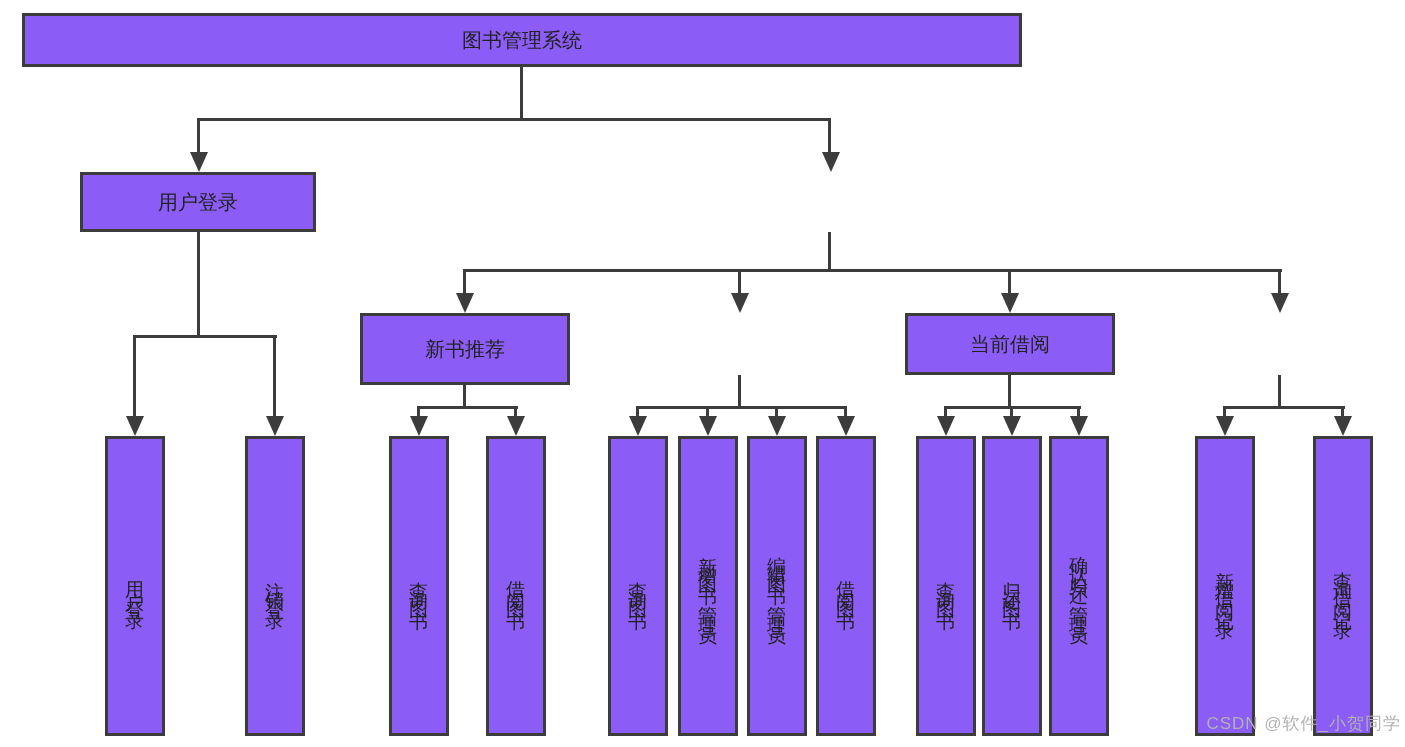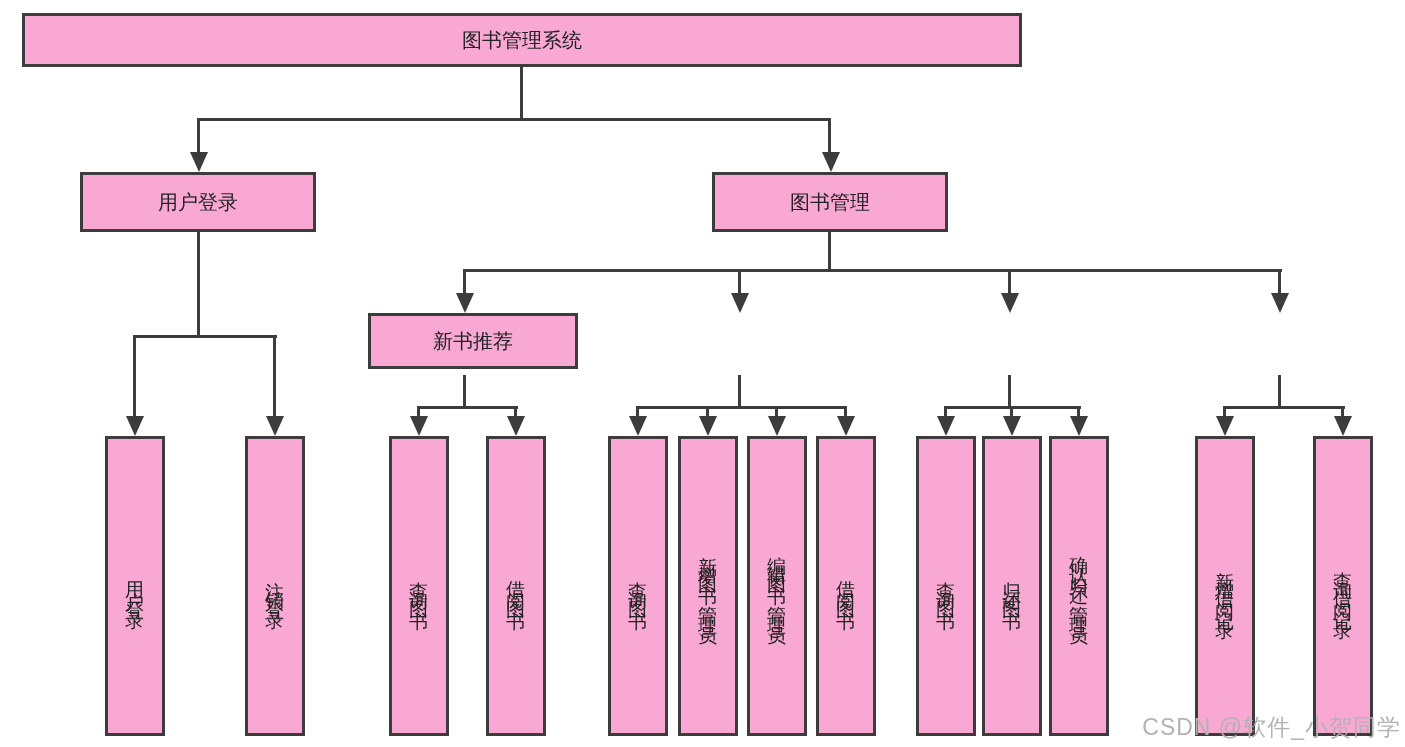--- a/index.html
+++ b/index.html
@@ -2,38 +2,38 @@
 <html><head>
 <meta charset="utf-8">
 <style>
   html,body{margin:0;padding:0;background:#ffffff;}
   body{font-family:"Liberation Sans","DejaVu Sans",sans-serif;}
   .canvas{position:relative;width:1405px;height:747px;background:#ffffff;overflow:hidden;}
 
   
   .box{
     position:absolute;box-sizing:border-box;
-    border:3px solid #3c3c3c;background:#f9a8d4;
+    border:3px solid #3c3c3c;background:#8b5cf6;
     display:flex;align-items:center;justify-content:center;
     color:#222222;font-size:20px;z-index:2;
   }
   .box span{white-space:nowrap;}
   .box.v span{
     writing-mode:vertical-rl;text-orientation:mixed;
     font-size:19px;letter-spacing:10px;line-height:1;
   }
 
   
   .hl{position:absolute;height:3px;background:#3c3c3c;z-index:1;}
   .vl{position:absolute;width:3px;background:#3c3c3c;z-index:1;}
   .ar{position:absolute;width:0;height:0;z-index:3;
       border-left:9px solid transparent;border-right:9px solid transparent;
       border-top:20px solid #3c3c3c;}
 
-  .wm{position:absolute;top:712px;right:4px;font-size:23px;
+  .wm{position:absolute;top:712px;right:4px;font-size:17px;
       color:#b2b2b2;letter-spacing:1px;z-index:6;}
 </style>
 </head>
 <body>
 
 <div class="canvas">
 
   <div class="vl" style="left:520px;top:67px;height:53px"></div>
   <div class="hl" style="left:197px;top:118px;width:634px"></div>
   <div class="vl" style="left:197px;top:118px;height:38px"></div>
@@ -94,29 +94,29 @@
   <div class="ar" style="left:1334px;top:416px"></div>
 
   <div class="box" style="left:22px;top:13px;width:1000px;height:54px">
     <span>图书管理系统</span>
   </div>
 
   <div class="box" style="left:80px;top:172px;width:236px;height:60px">
     <span>用户登录</span>
   </div>
 
-  <div class="box" style="left:712px;top:172px;width:236px;height:60px">
-    <span>图书管理</span>
-  </div>
 
-  <div class="box" style="left:368px;top:313px;width:210px;height:56px">
+  <div class="box" style="left:360px;top:313px;width:210px;height:72px">
     <span>新书推荐</span>
   </div>
 
 
+  <div class="box" style="left:905px;top:313px;width:210px;height:62px">
+    <span>当前借阅</span>
+  </div>
 
 
   <div class="box v" style="left:105px;top:436px;width:60px;height:300px">
     <span>用户登录</span>
   </div>
   <div class="box v" style="left:245px;top:436px;width:60px;height:300px">
     <span>注销登录</span>
   </div>
 
   <div class="box v" style="left:389px;top:436px;width:60px;height:300px">

